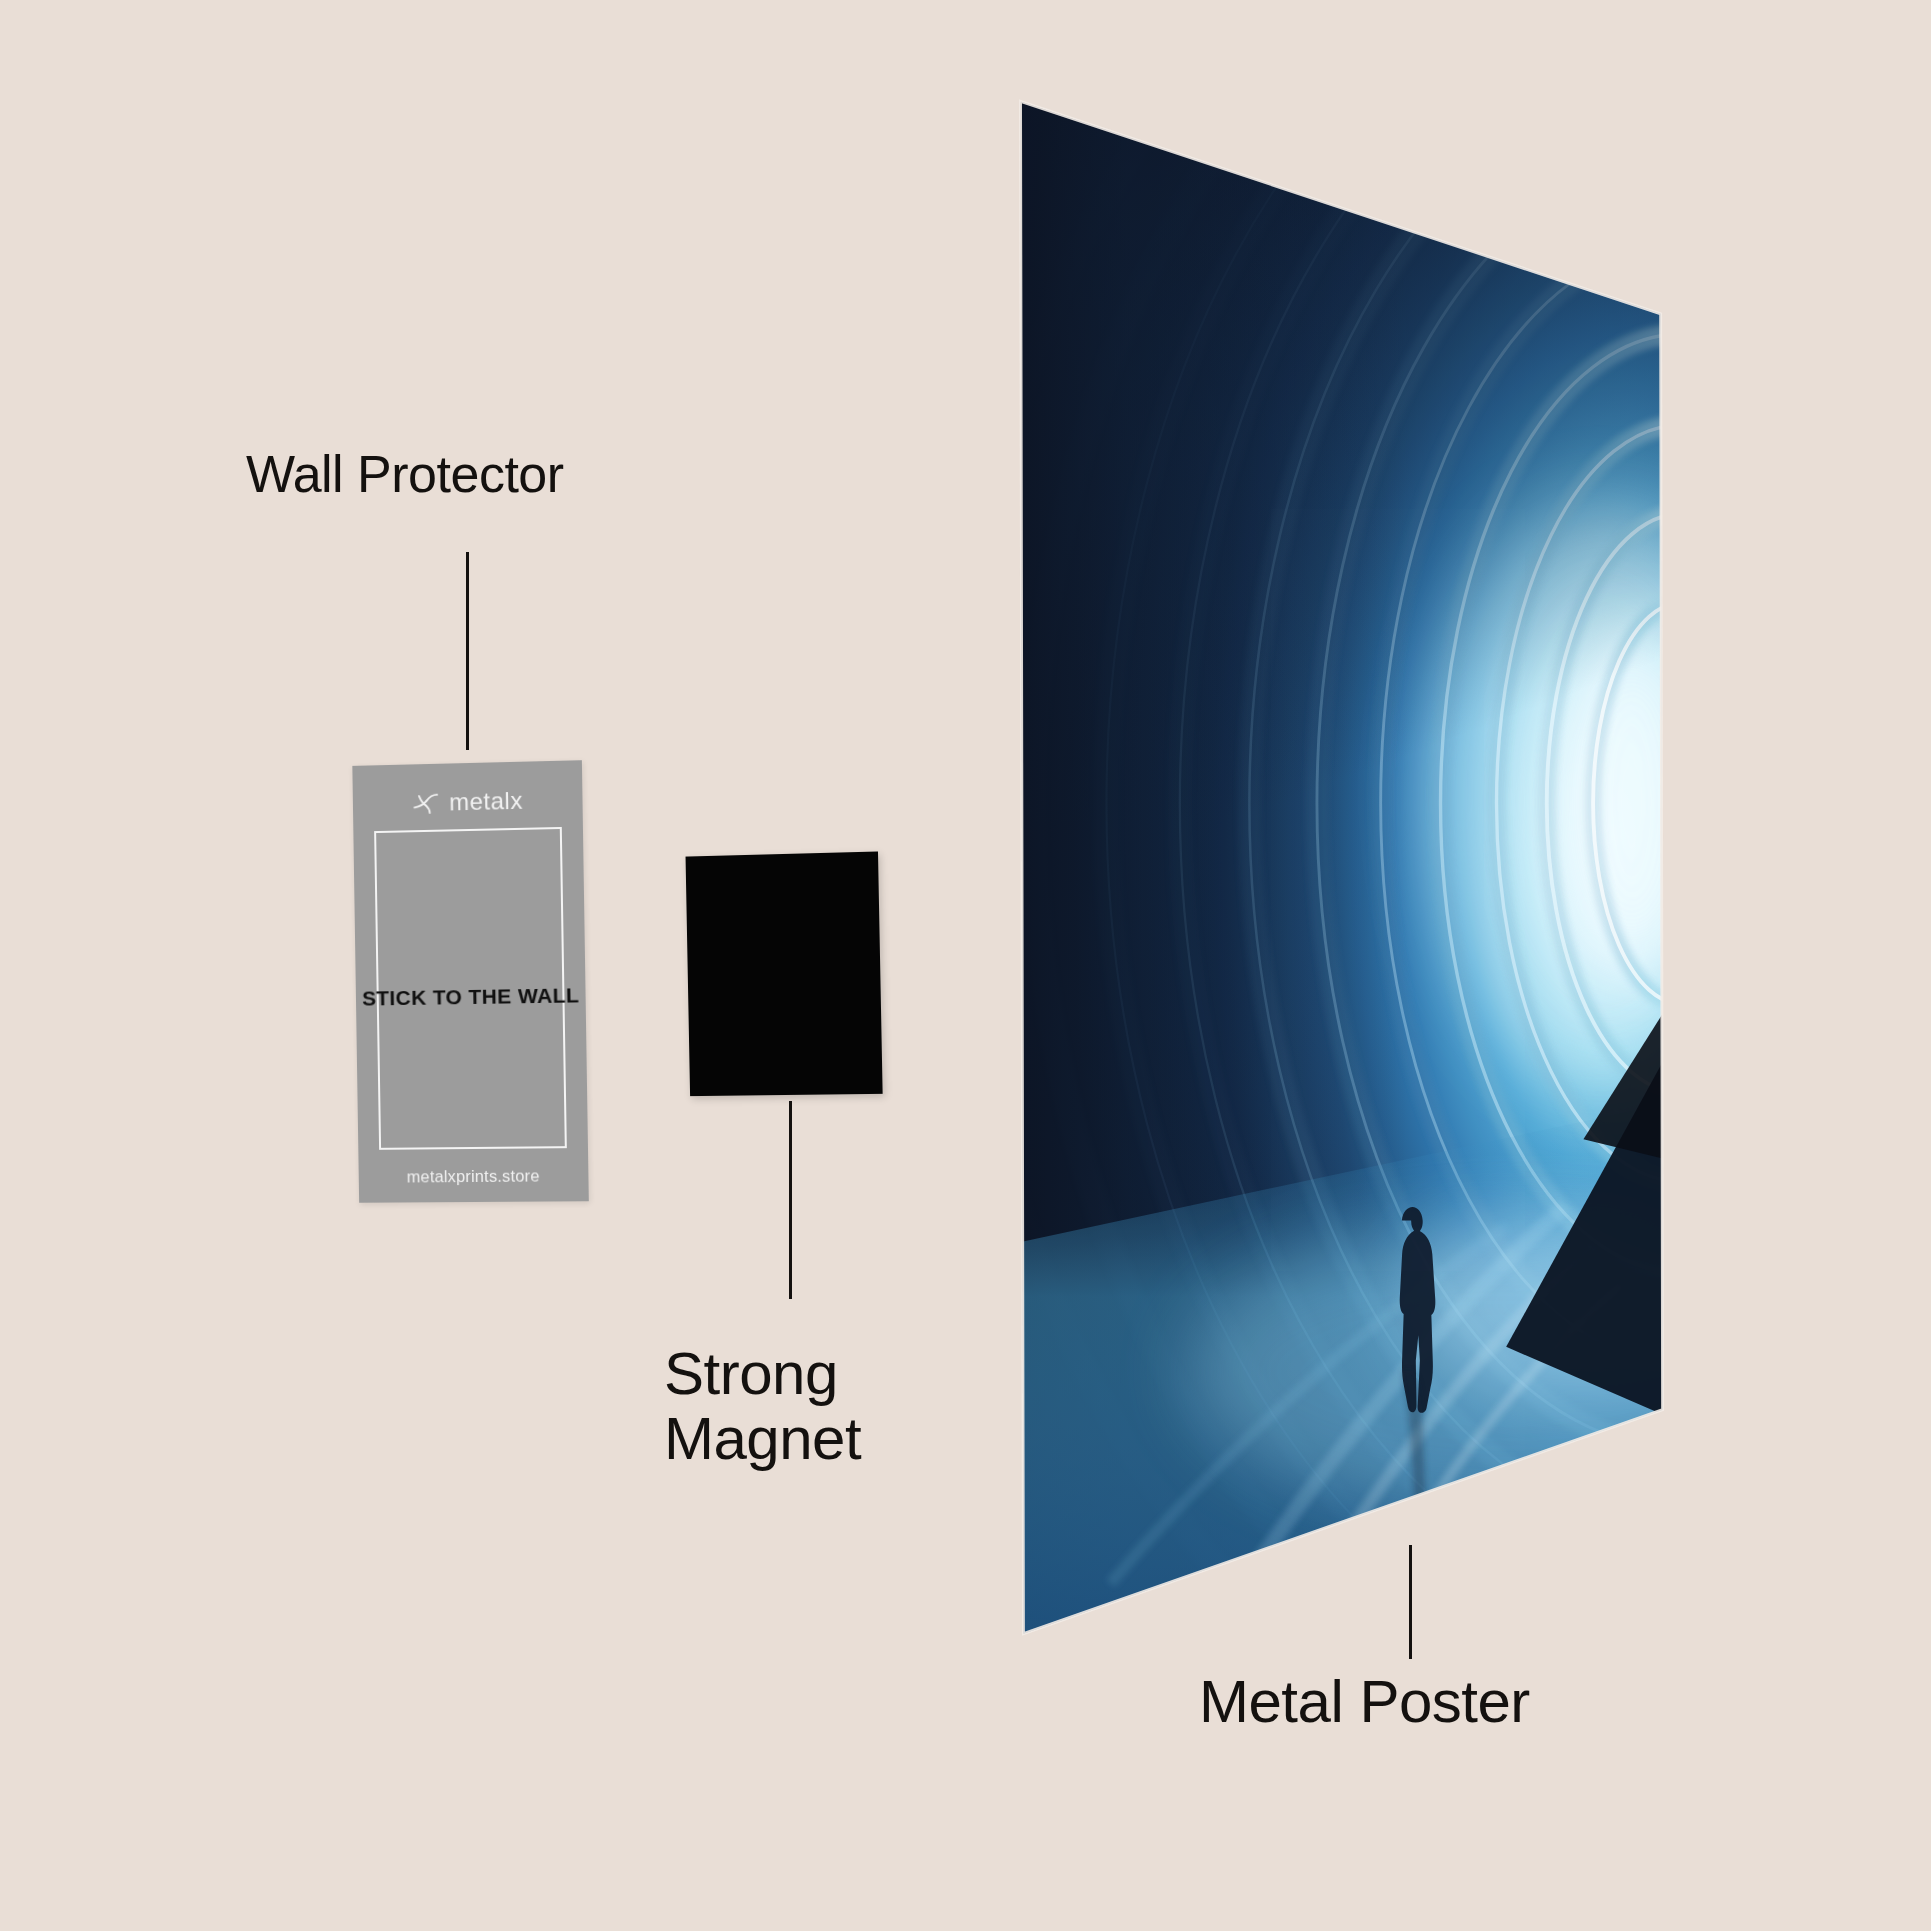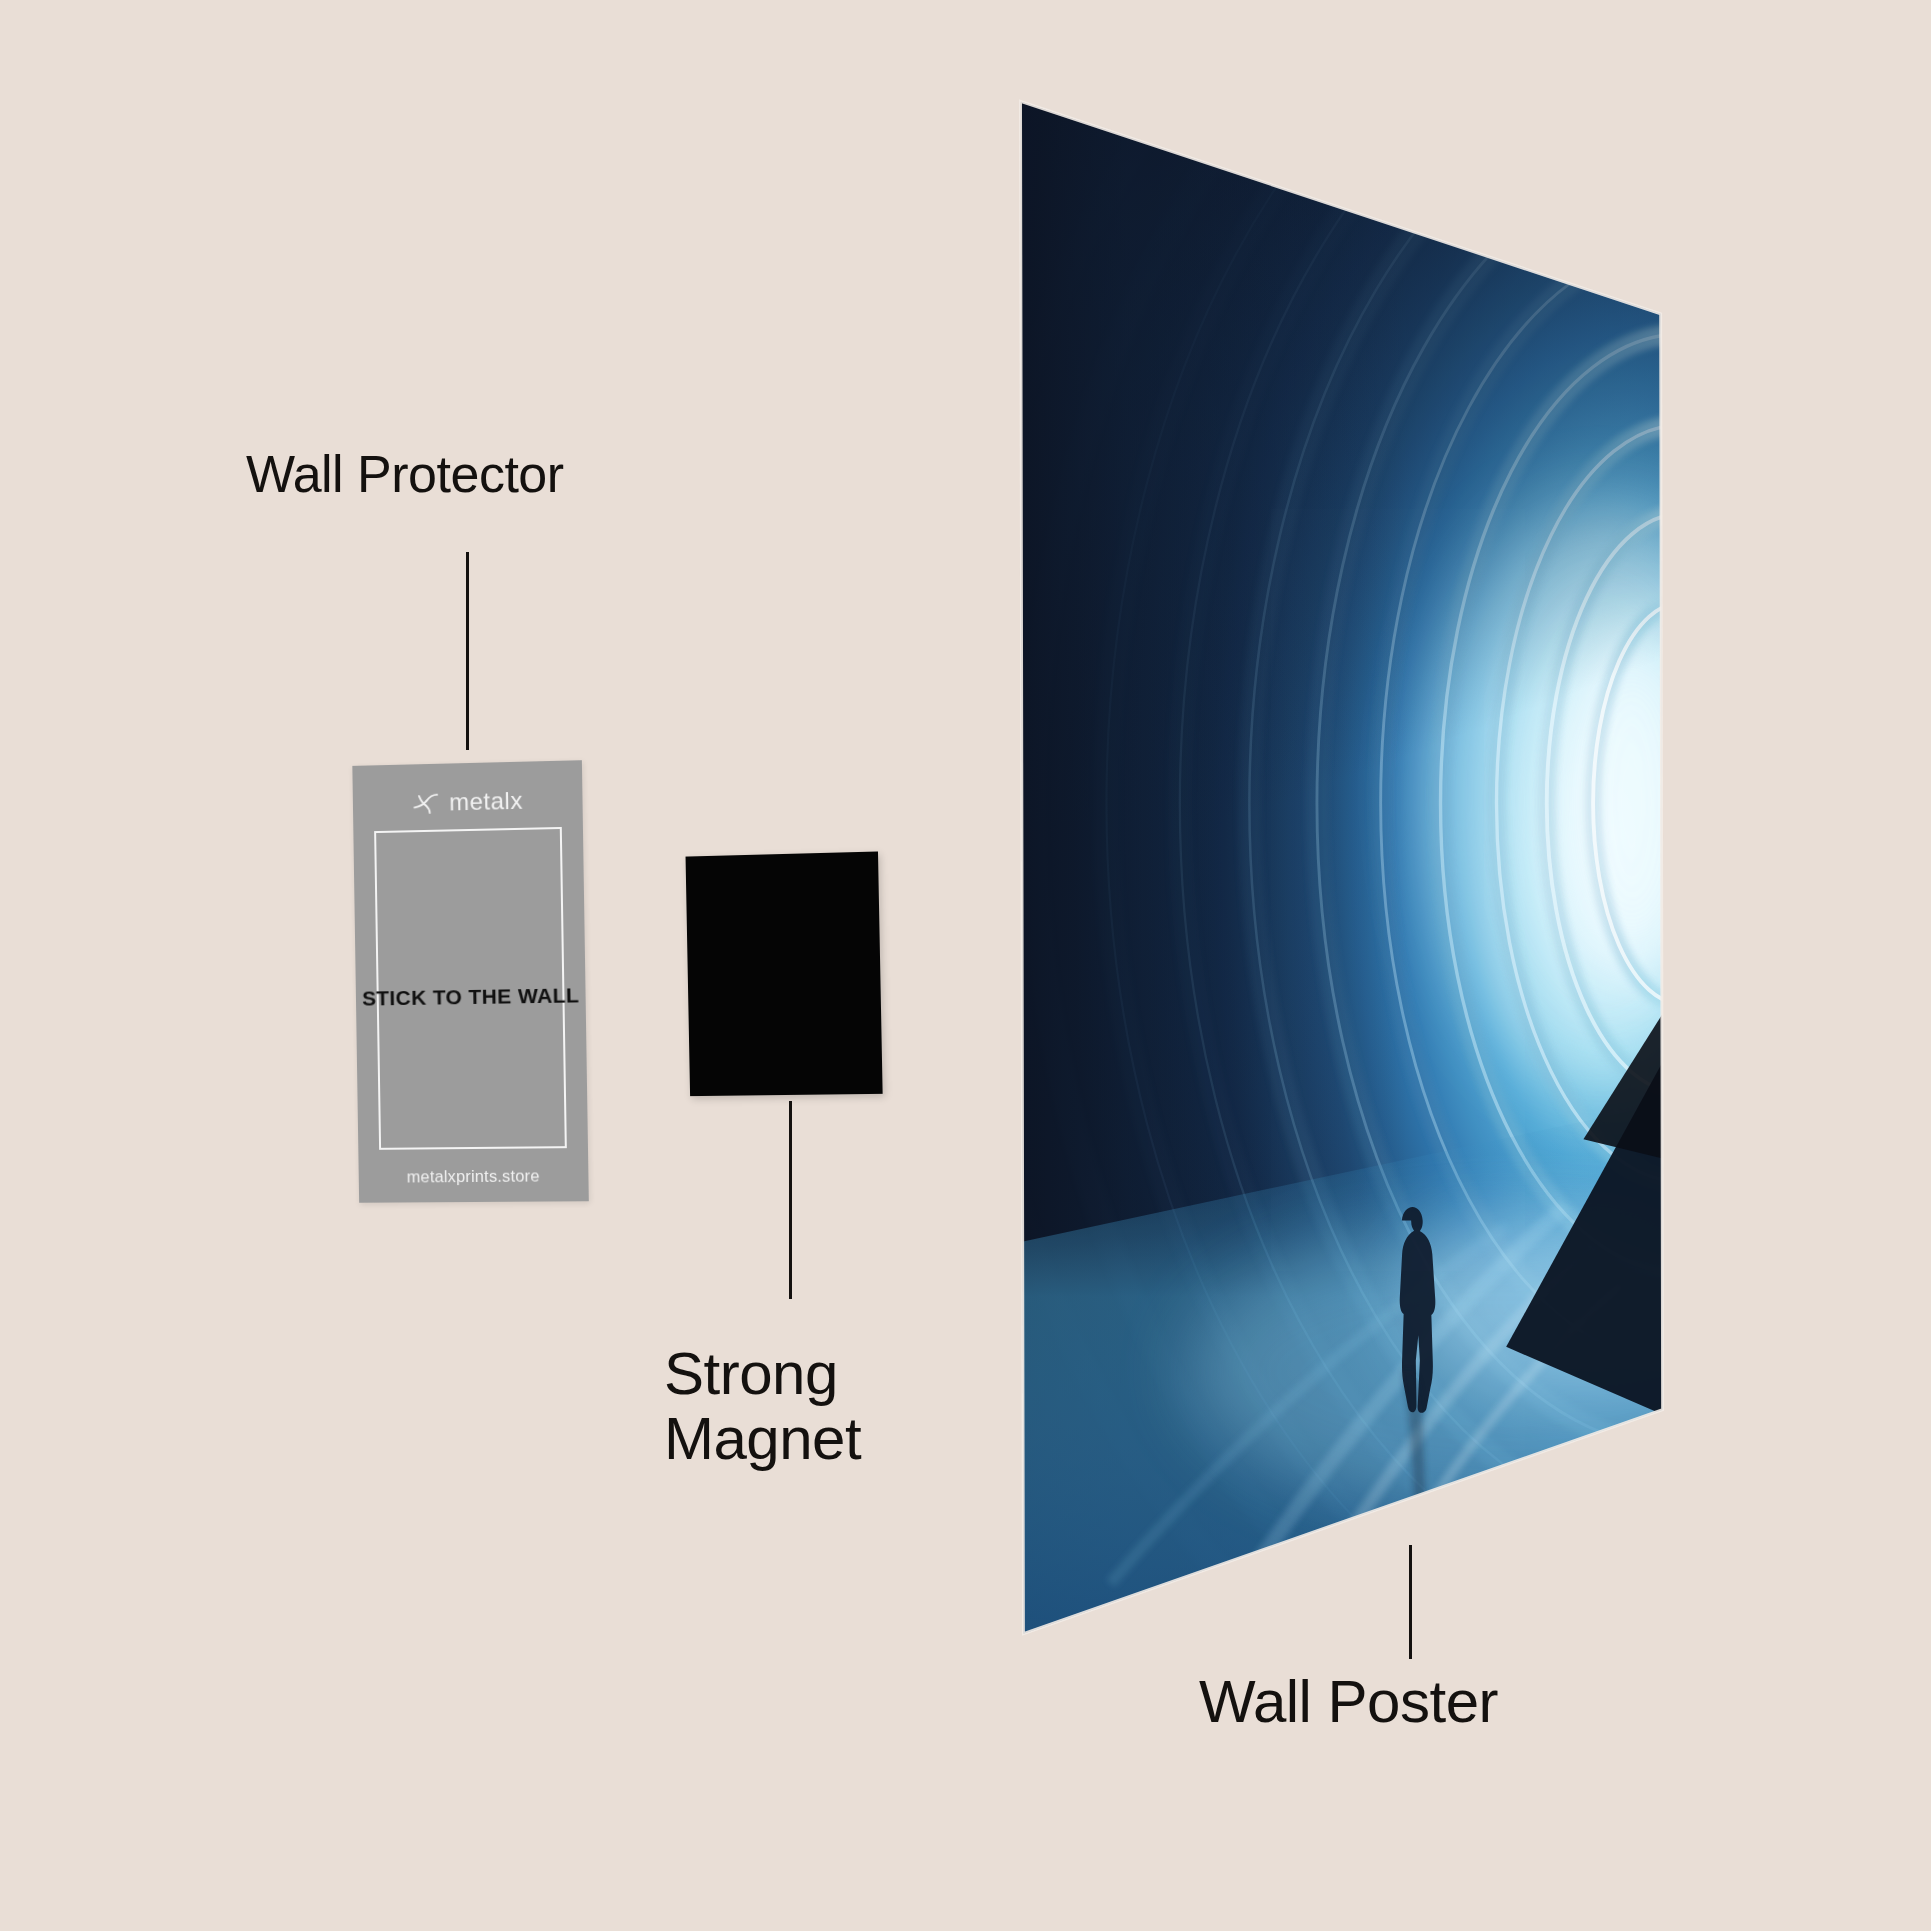--- a/index.html
+++ b/index.html
@@ -282,16 +282,16 @@
 
   <div id="magnet-tile"></div>
 
   <div class="leader" id="leader-wall-protector"></div>
   <div class="leader" id="leader-strong-magnet"></div>
   <div class="leader" id="leader-metal-poster"></div>
 
   <div class="label" id="label-wall-protector">Wall Protector</div>
   <div class="label" id="label-strong-magnet">Strong
 Magnet</div>
-  <div class="label" id="label-metal-poster">Wall Poster</div>
+  <div class="label" id="label-metal-poster">Metal Poster</div>
 
 </div>
 
 
 </body></html>

